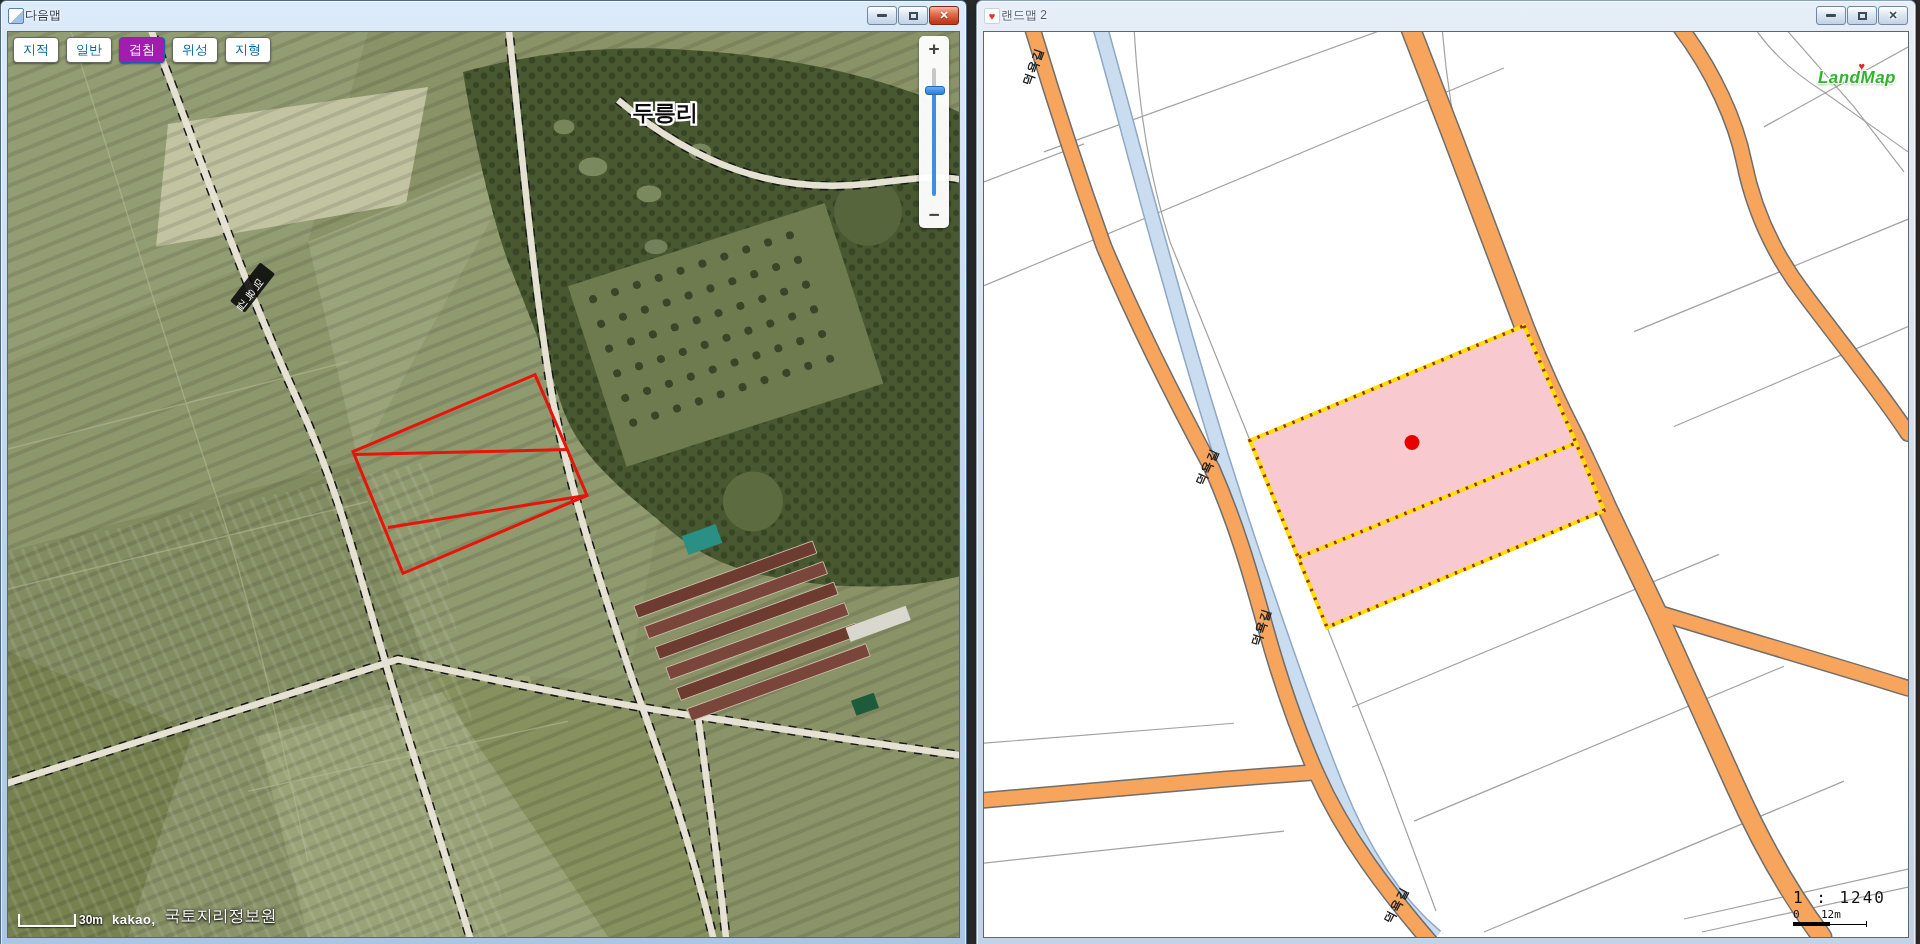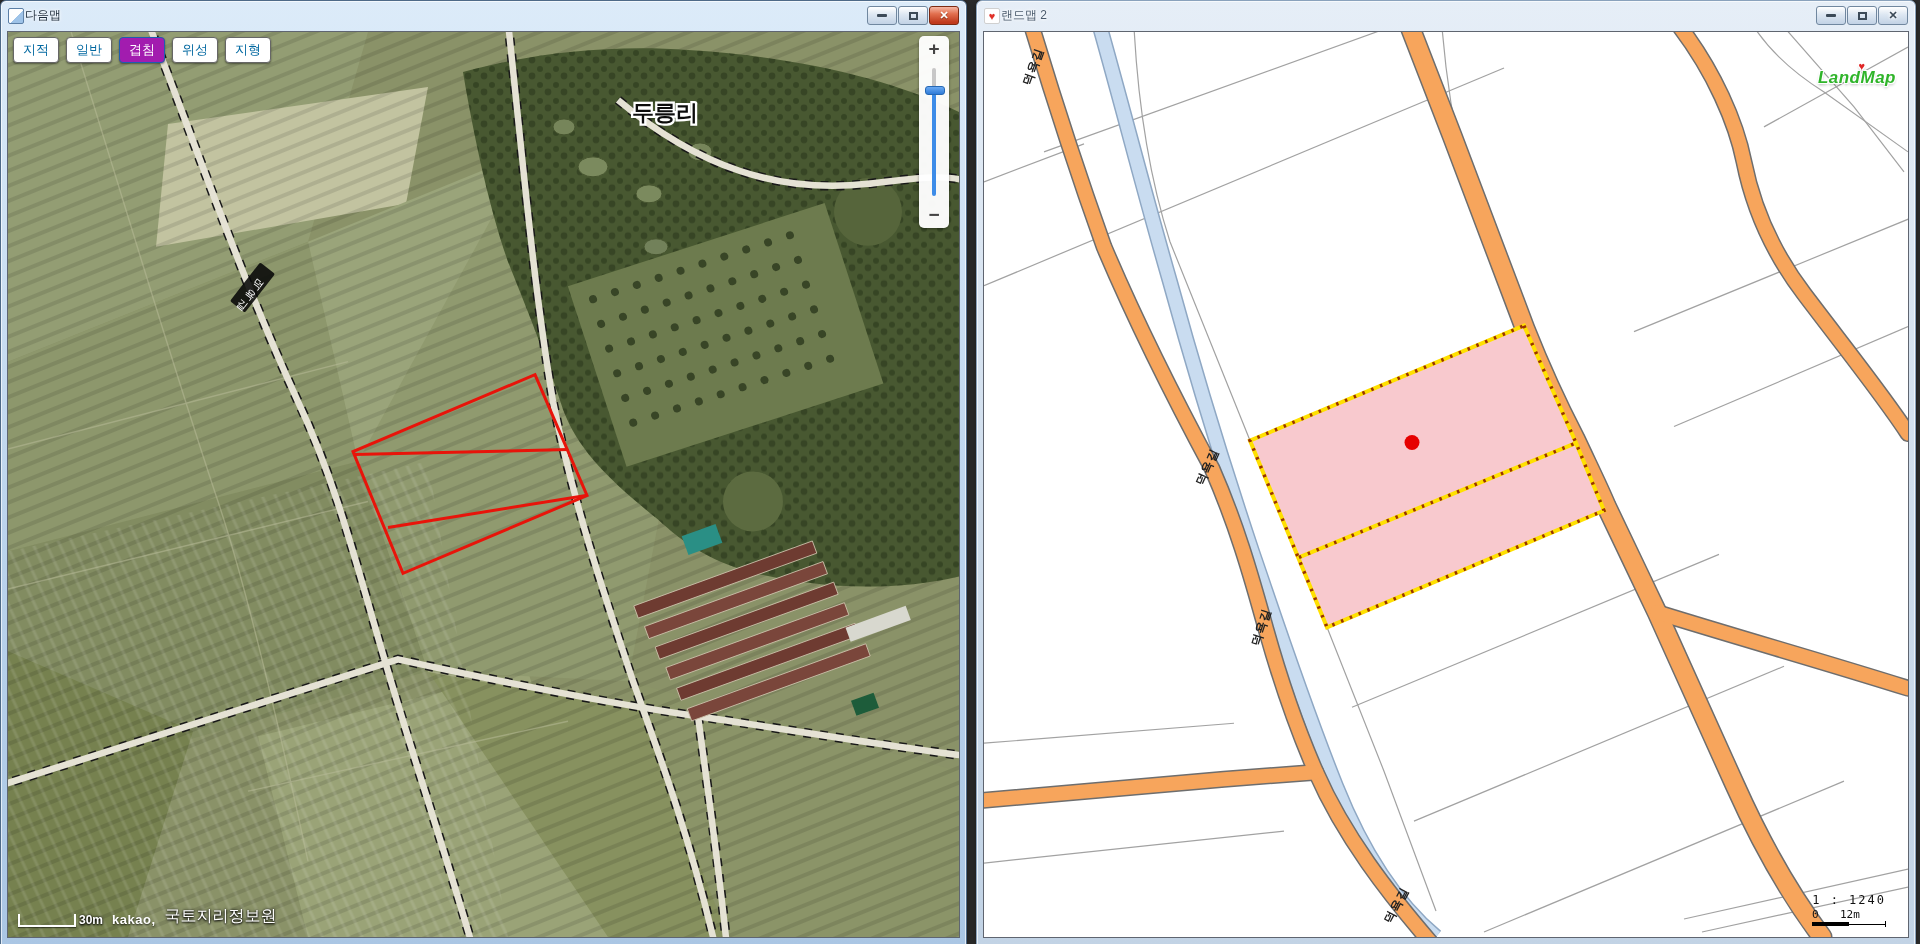--- a/index.html
+++ b/index.html
@@ -51,21 +51,21 @@
   .lscale-label{font-size:12px;font-weight:bold;text-shadow:0 0 3px #000,0 1px 2px #000;margin-left:-6px;}
   .attrib .brand{font-size:13px;font-weight:bold;letter-spacing:.5px;text-shadow:0 1px 2px rgba(0,0,0,.8);}
   .attrib .agency{font-size:16px;text-shadow:0 0 3px #000,0 1px 2px #000;}
 
   
   .landmap{position:absolute;top:8px;right:12px;font-style:italic;font-weight:700;font-size:17px;
            letter-spacing:.5px;color:#2fb42a;
            text-shadow:-1px -1px 0 #fff,1px -1px 0 #fff,-1px 1px 0 #fff,1px 1px 0 #fff,0 2px 3px rgba(0,0,0,.3);margin-top:28px;}
   .landmap .heart{position:absolute;top:-8px;left:52%;font-size:11px;color:#e02525;font-style:normal;}
   .mapscale{position:absolute;right:22px;bottom:10px;color:#111;}
-  .mapscale .ratio{font-size:12px;letter-spacing:2px;text-align:right;margin-bottom:1px;
+  .mapscale .ratio{font-size:16px;letter-spacing:2px;text-align:right;margin-bottom:1px;
                    font-family:"DejaVu Sans Mono",monospace;}
   .sbar-labels{position:relative;height:13px;font-size:11px;font-family:"DejaVu Sans Mono",monospace;}
   .sbar-labels .zero{position:absolute;left:0;} .sbar-labels .dist{position:absolute;left:28px;text-align:center;}
   .sbar{width:74px;height:6px;position:relative;}
   .sbar .fill{position:absolute;left:0;top:1px;width:37px;height:4px;background:#000;}
   .sbar .line{position:absolute;left:37px;top:3px;width:37px;height:1px;background:#000;}
   .sbar .tick{position:absolute;left:73px;top:0;width:1px;height:6px;background:#000;}
 </style>
 </head>
 <body>

